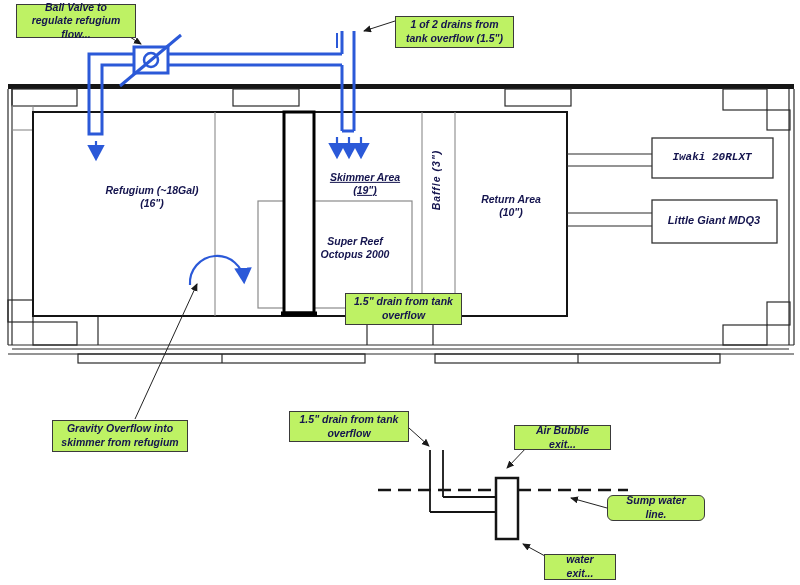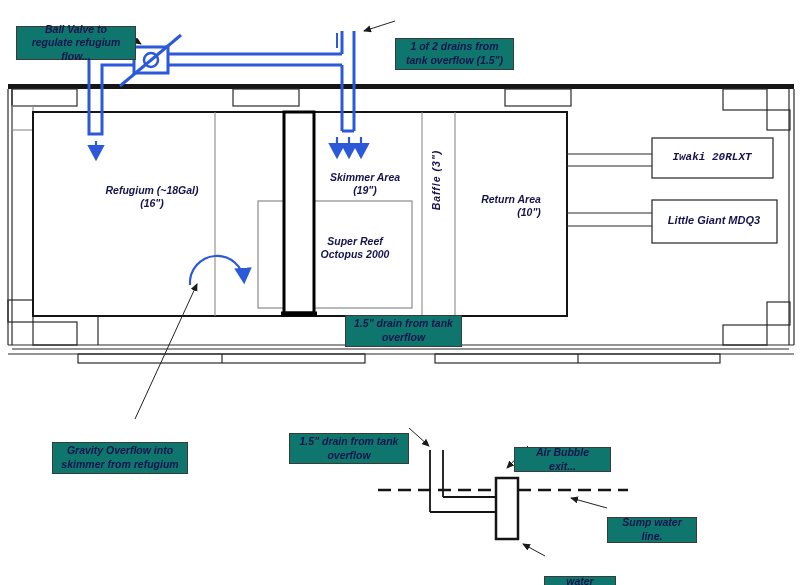--- a/index.html
+++ b/index.html
@@ -7,25 +7,25 @@
     --text-navy:#14144e;
     --line-dark:#1a1a1a;
   }
   html,body{margin:0;padding:0;background:#ffffff;}
   #canvas{
     position:relative;width:800px;height:585px;background:#fff;overflow:hidden;
     font-family:"Liberation Sans",sans-serif;
   }
   svg{position:absolute;left:0;top:0;}
   .callout{
-    position:absolute;background:#0f766e;border:1px solid #3a3a3a;
+    position:absolute;background:#bef264;border:1px solid #3a3a3a;
     display:flex;align-items:center;justify-content:center;text-align:center;
     font-family:"Liberation Sans",sans-serif;font-style:italic;font-weight:bold;
     font-size:10.5px;line-height:1.3;color:var(--text-navy);
-    padding:1px 7px;box-sizing:border-box;margin-top:22px;
+    padding:1px 7px;box-sizing:border-box;
   }
   .arealabel{
     position:absolute;transform:translate(-50%,-50%);
     font-family:"Liberation Sans",sans-serif;font-style:italic;font-weight:bold;
     font-size:10.5px;line-height:1.25;color:var(--text-navy);
     text-align:center;white-space:nowrap;
   }
   .arealabel.rot{transform:translate(-50%,-50%) rotate(-90deg);letter-spacing:1px;}
   .pumplabel{font-size:11px;}
   .frameline{stroke:#2a2a2a;stroke-width:1.2;fill:none;}
@@ -151,33 +151,33 @@
     <line class="leader" x1="545" y1="556" x2="523" y2="544" marker-end="url(#arrB)"></line>
   </g>
 </svg>
 
 <div class="callout" style="left:16px;  top:4px;   width:120px; height:34px;">Ball Valve to regulate refugium flow...</div>
 <div class="callout" style="left:395px; top:16px;  width:119px; height:32px;">1 of 2 drains from tank overflow (1.5")</div>
 <div class="callout" style="left:345px; top:293px; width:117px; height:32px;">1.5" drain from tank overflow</div>
 <div class="callout" style="left:52px;  top:420px; width:136px; height:32px;">Gravity Overflow into skimmer from refugium</div>
 <div class="callout" style="left:289px; top:411px; width:120px; height:31px;">1.5" drain from tank overflow</div>
 <div class="callout" style="left:514px; top:425px; width:97px;  height:25px;">Air Bubble exit...</div>
-<div class="callout" style="left:607px; top:495px; width:90px;  height:26px;">Sump water line.</div>
+<div class="callout" style="left:607px; top:495px; width:98px;  height:26px;border-radius:6px;">Sump water line.</div>
 <div class="callout" style="left:544px; top:554px; width:72px;  height:26px;">water exit...</div>
 
 <div class="arealabel" style="left:152px;top:197px;">
   <div>Refugium (~18Gal)</div>
   <div>(16")</div>
 </div>
-<div class="arealabel" style="left:365px;top:184px;">
+<div class="arealabel" style="left:365px;top:184px;text-decoration:underline;">
   <div>Skimmer Area</div>
   <div>(19")</div>
 </div>
 <div class="arealabel rot" style="left:437px;top:180px;">Baffle  (3")</div>
-<div class="arealabel" style="left:511px;top:206px;text-align:right;">
+<div class="arealabel" style="left:511px;top:206px;">
   <div>Return Area</div>
   <div>(10")</div>
 </div>
 <div class="arealabel" style="left:335px;top:248px;margin-left:20px;">
   <div>Super Reef</div>
   <div>Octopus 2000</div>
 </div>
 <div class="arealabel pumplabel" style="left:712px;top:158px;font-family:Liberation Mono, monospace;">Iwaki 20RLXT</div>
 <div class="arealabel pumplabel" style="left:714px;top:221px;">Little Giant MDQ3</div>
 

